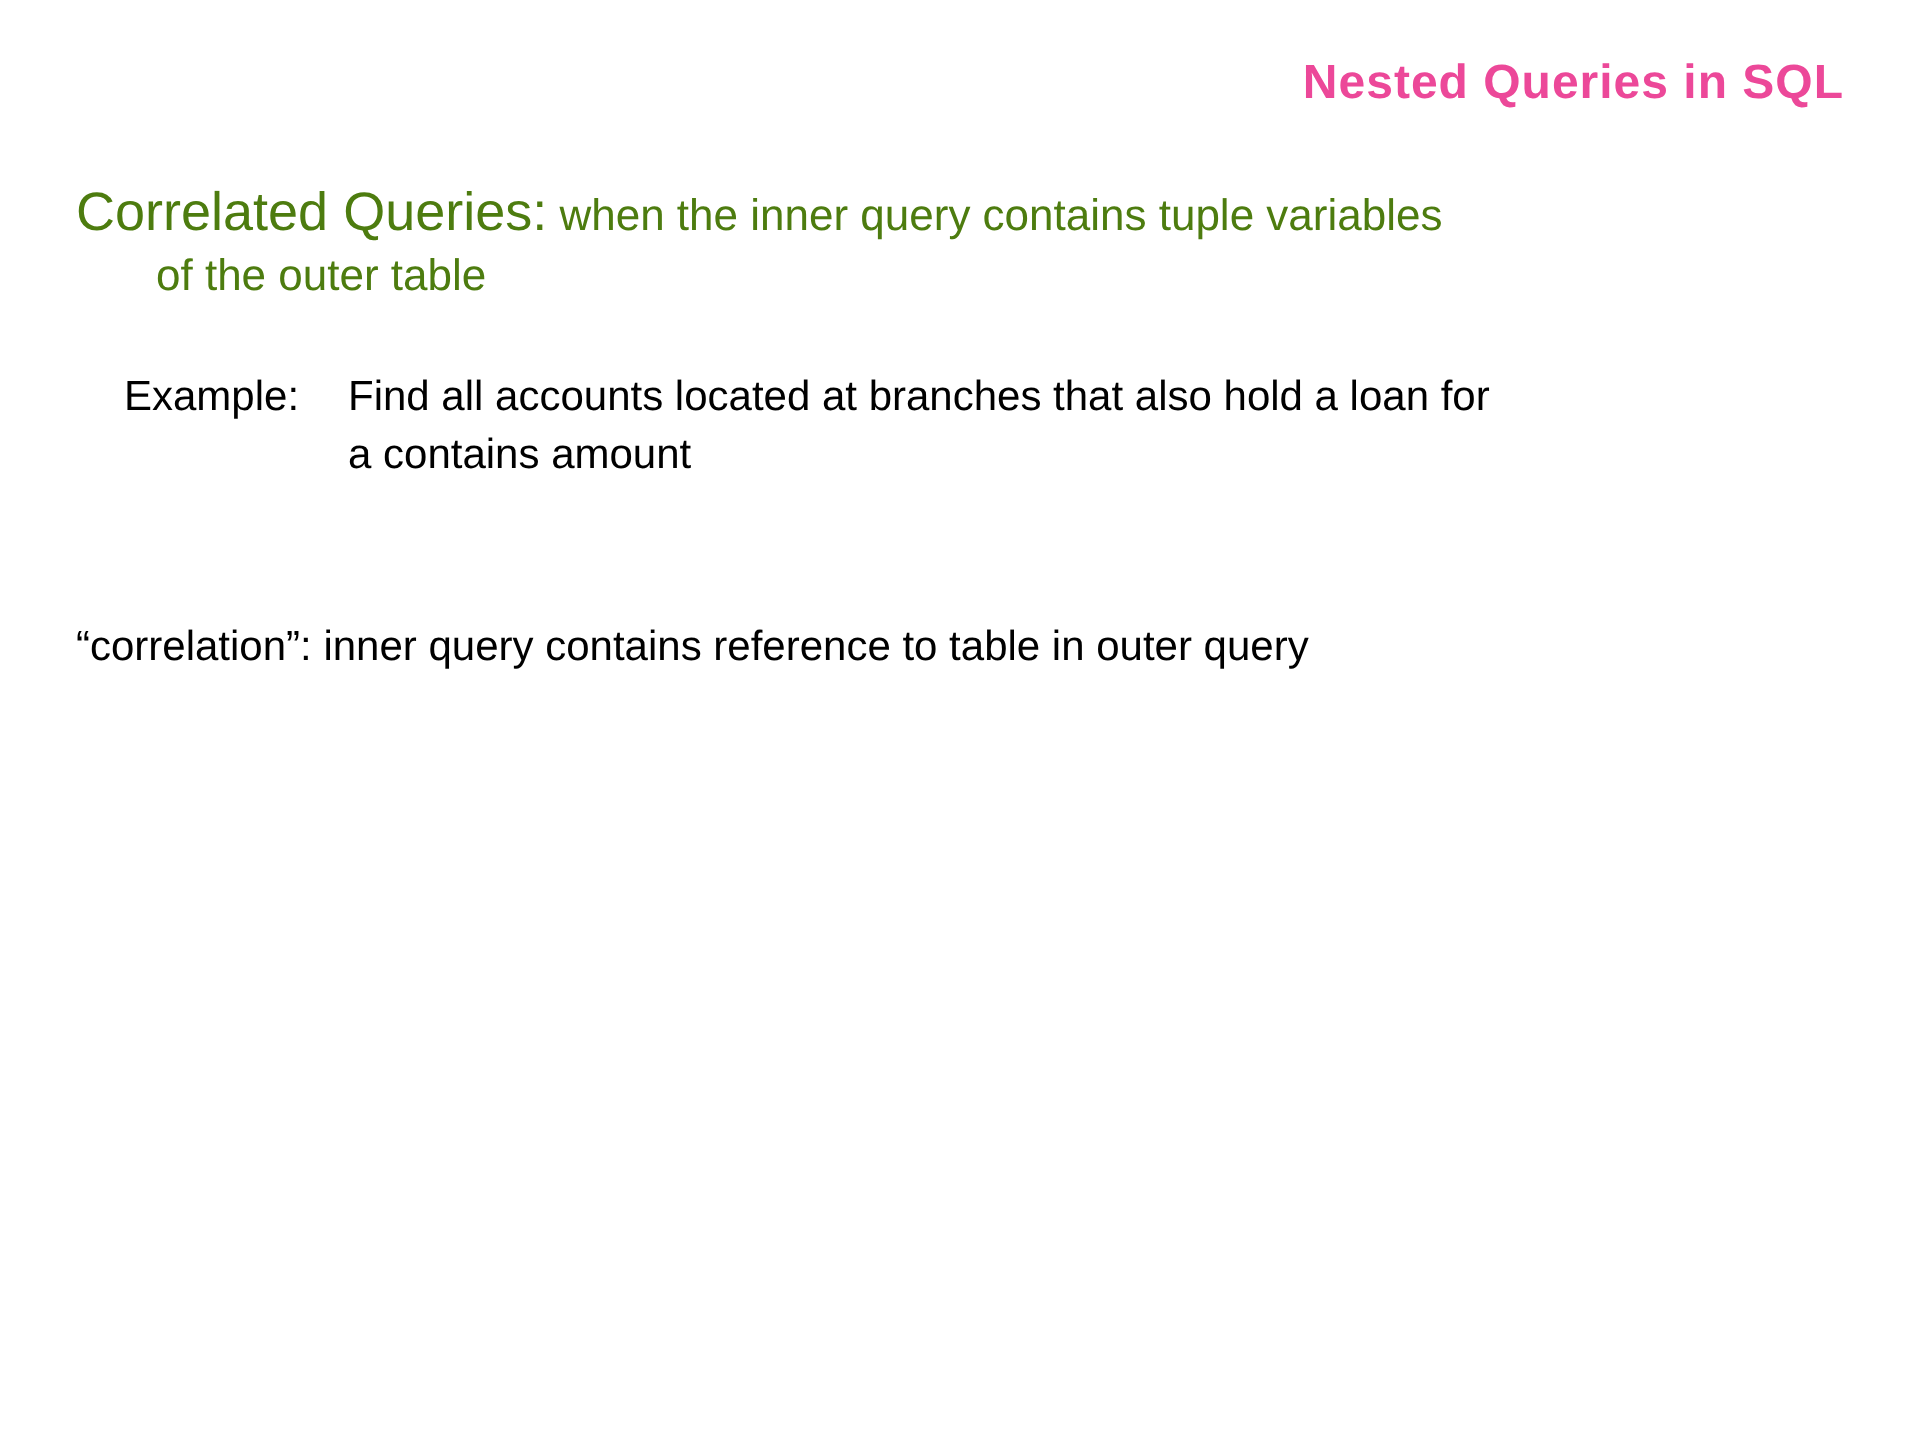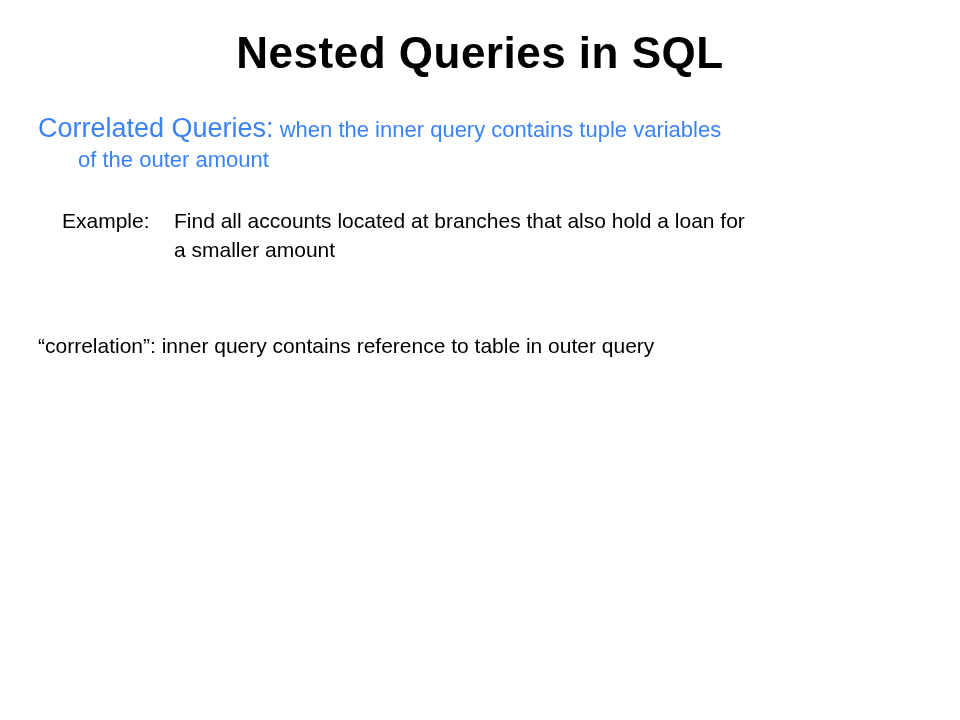--- a/index.html
+++ b/index.html
@@ -9,31 +9,31 @@
     height: 720px;
     background: #ffffff;
     font-family: Arial, Helvetica, sans-serif;
     color: #000000;
     position: relative;
   }
   .slide {
     padding: 24px 38px;
   }
   .title {
-    text-align: center;
-    font-size: 44px;
+    text-align: right;
+    font-size: 24px;
     font-weight: bold;
-    color: #000000;
+    color: #ec4899;
     margin-top: 4px;
     margin-bottom: 34px;
     letter-spacing: 0.5px;
   }
   .body-lead {
     font-size: 25px;
-    color: #3b82f6;
+    color: #4d7c0f;
     margin-left: 0;
     line-height: 1.25;
   }
   .body-lead .lead-strong {
     font-size: 27px;
   }
   .body-lead .lead-rest {
     font-size: 22px;
   }
   .indent1 {
@@ -70,23 +70,23 @@
 </style>
 </head>
 <body>
 
 <div class="slide">
 
   <div class="title">Nested Queries in SQL</div>
 
   <div class="body-lead">
     <span class="lead-strong">Correlated Queries:</span><span class="lead-rest"> when the inner query contains tuple variables</span>
-    <div class="lead-rest indent1">of the outer amount</div>
+    <div class="lead-rest indent1">of the outer table</div>
   </div>
 
   <div class="example-row">
-    <span class="example-label">Example:</span><span class="example-text"><span>Find all accounts located at branches that also hold a loan for</span><br><span>a smaller amount</span></span>
+    <span class="example-label">Example:</span><span class="example-text"><span>Find all accounts located at branches that also hold a loan for</span><br><span>a contains amount</span></span>
   </div>
 
 
   <div class="footnote">“correlation”:  inner query contains reference to table in outer query</div>
 
 </div>
 
 </body></html>

